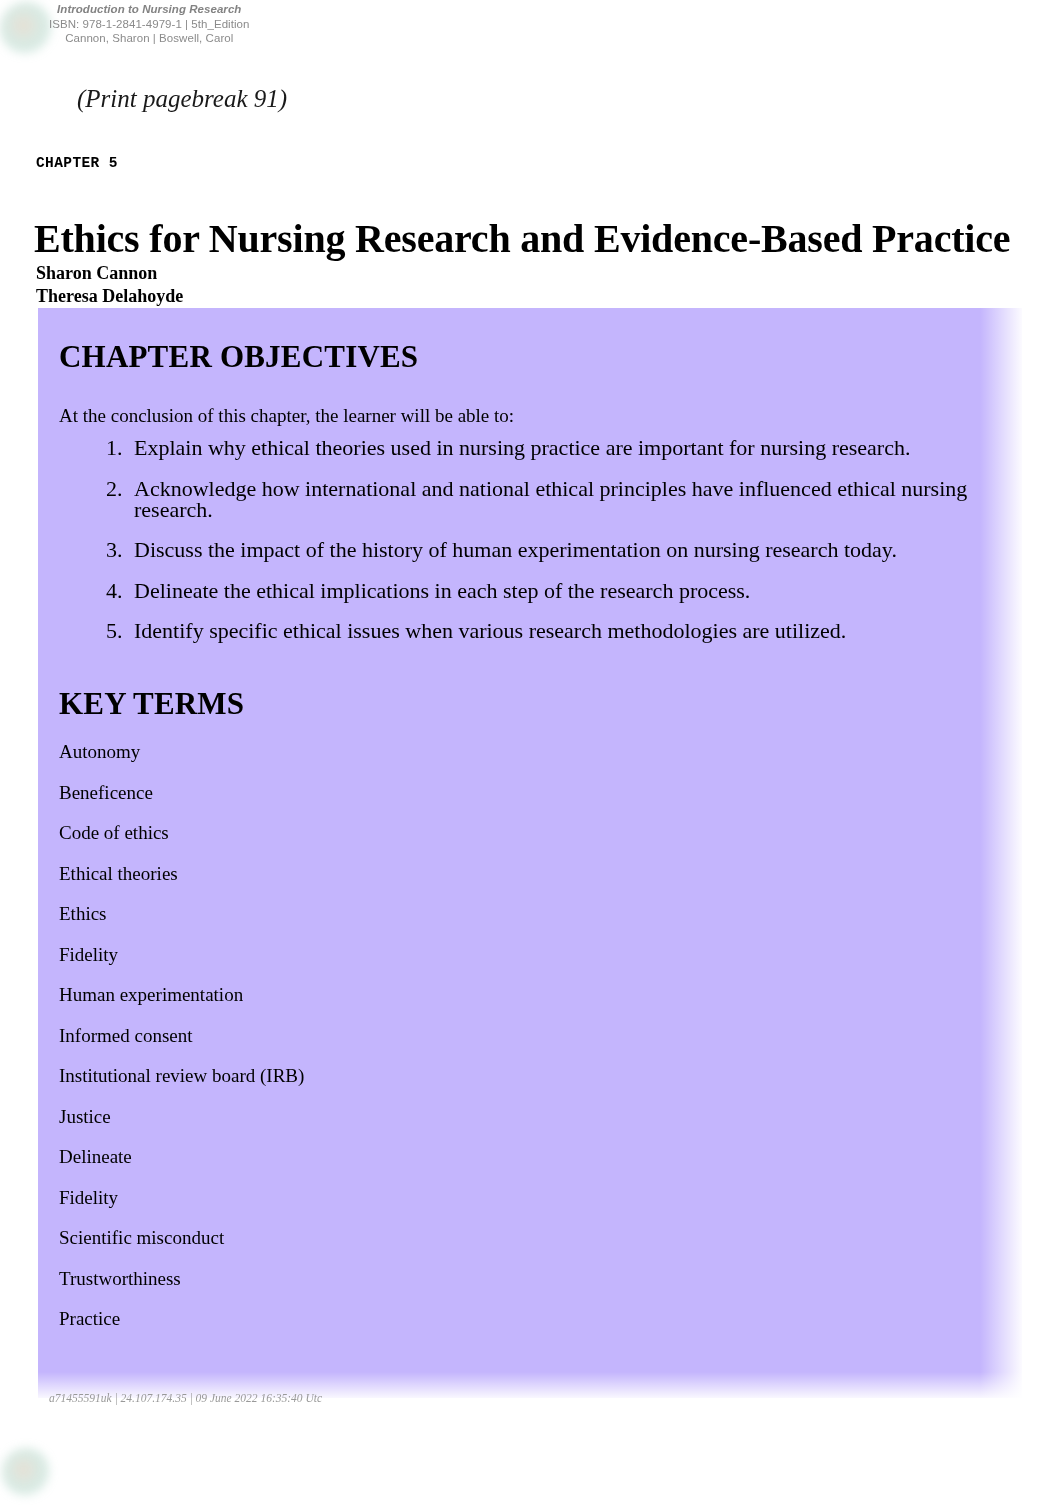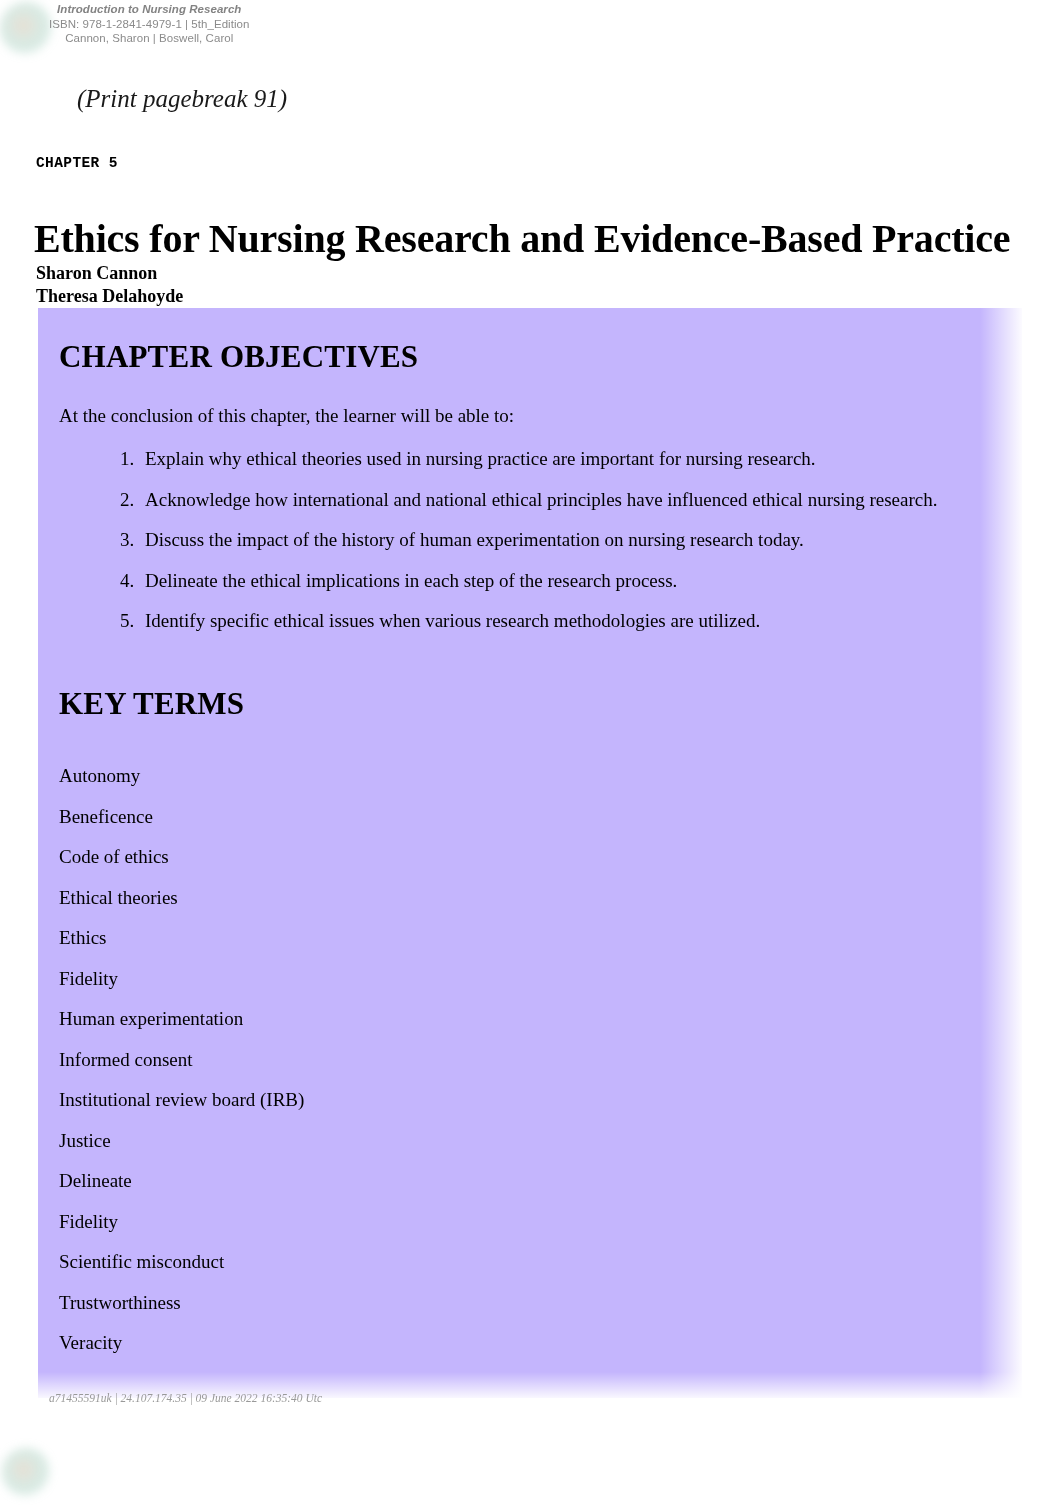--- a/index.html
+++ b/index.html
@@ -124,35 +124,35 @@
     position: absolute;
     left: 21px;
     top: 97px;
     font-size: 19px;
   }
 
   .obj-list {
     position: absolute;
     left: 44px;
     top: 125px;
-    margin: 15px;
+    margin: 4px;
     padding: 0 0 0 42px;
     list-style: decimal;
-    font-size: 19px;
+    font-size: 22px;
   }
   .obj-list li {
     margin: 0 0 19.5px 0;
     padding-left: 6px;
     line-height: 21px;
   }
 
   .terms {
     position: absolute;
     left: 21px;
-    top: 457px;
+    top: 433px;
     margin: 0;
     padding: 0;
     list-style: none;
     font-size: 19px;
   }
   .terms li {
     height: 40.5px;
     line-height: 21px;
   }
 
@@ -212,19 +212,19 @@
       <li>Ethics</li>
       <li>Fidelity</li>
       <li>Human experimentation</li>
       <li>Informed consent</li>
       <li>Institutional review board (IRB)</li>
       <li>Justice</li>
       <li>Delineate</li>
       <li>Fidelity</li>
       <li>Scientific misconduct</li>
       <li>Trustworthiness</li>
-      <li>Veracity</li>
+      <li>Practice</li>
     </ul>
 
   </div>
 </div>
 
 <div class="footer">a71455591uk | 24.107.174.35 | 09 June 2022 16:35:40 Utc</div>
 
 </body></html>

